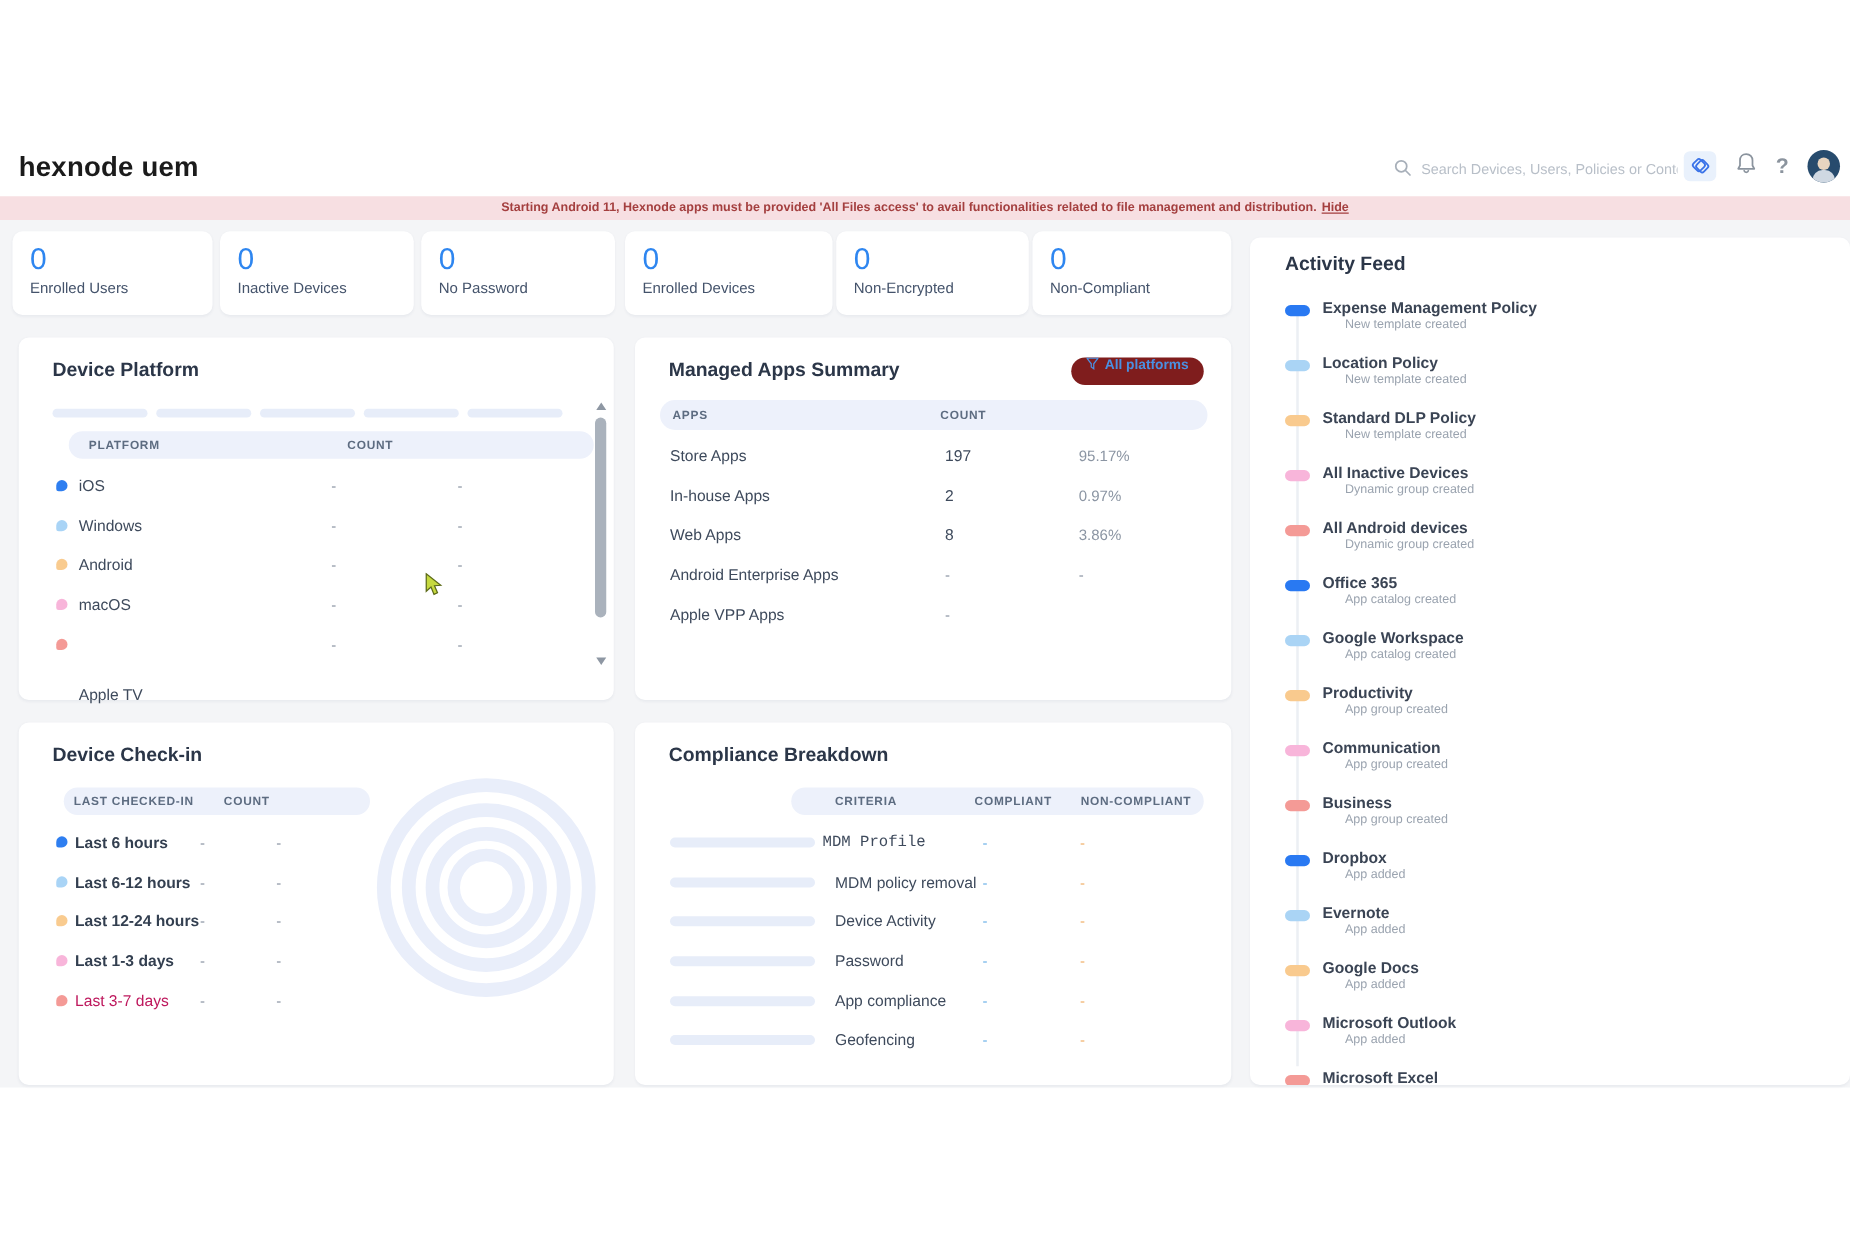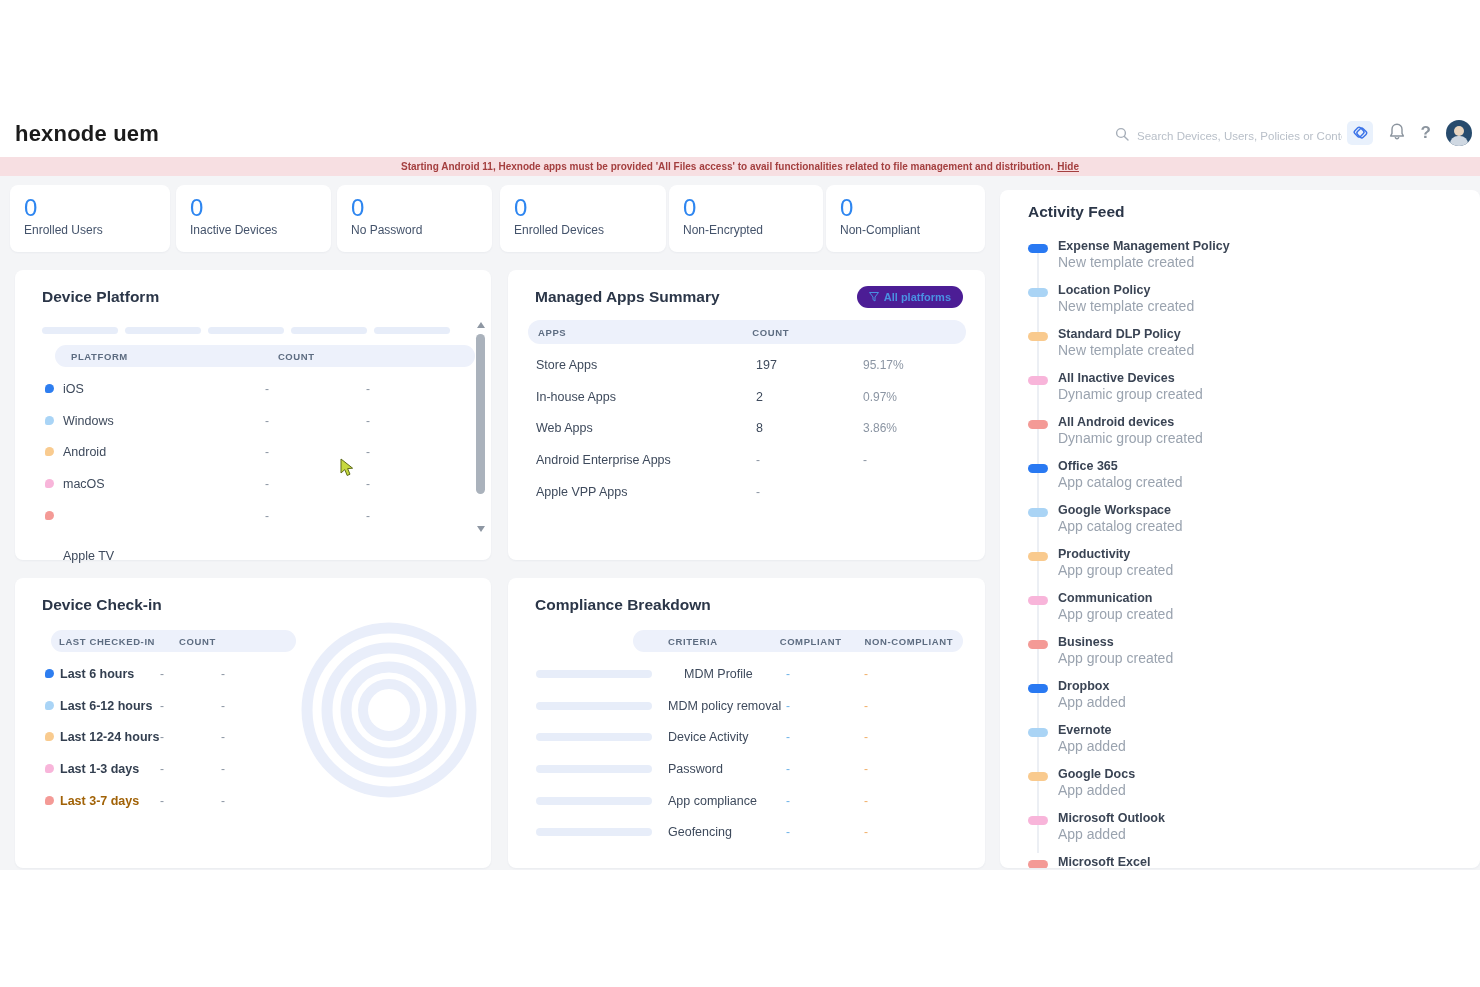--- a/index.html
+++ b/index.html
@@ -45,32 +45,32 @@
   .dot { width:9px; height:9px; border-radius:50% 50% 50% 2px; display:inline-block; }
 
   .seg-row { position:absolute; left:27px; top:57px; display:flex; gap:7px; }
   .seg { width:76px; height:7px; border-radius:4px; background:#e7edf9; }
 
   .scrollbar { position:absolute; right:6px; top:52px; width:9px; height:210px; }
   .sb-up { position:absolute; top:0; left:1px; width:0; height:0; border-left:4px solid transparent; border-right:4px solid transparent; border-bottom:6px solid #8e97a3; }
   .sb-thumb { position:absolute; top:12px; left:0; width:9px; height:160px; background:#aab2bc; border-radius:5px; }
   .sb-down { position:absolute; bottom:0; left:1px; width:0; height:0; border-left:4px solid transparent; border-right:4px solid transparent; border-top:6px solid #8e97a3; }
 
-  .filter-btn { position:absolute; right:22px; top:16px; height:22px; padding:0 12px; background:#4c1d95; border:none; border-radius:12px; display:flex; align-items:center; gap:5px; font-size:11px; color:#4a90e2; font-weight:700; cursor:pointer; }
+  .filter-btn { position:absolute; right:22px; top:16px; height:22px; padding:0 12px; background:#7f1d1d; border:none; border-radius:12px; display:flex; align-items:flex-start; gap:5px; font-size:11px; color:#4a90e2; font-weight:700; cursor:pointer; }
 
   .skel-bar { position:absolute; width:116px; height:8px; border-radius:5px; background:#e7edf9; }
 
   .rings { position:absolute; left:282px; top:40px; }
 
   
   .feed-line { position:absolute; left:37px; top:58px; width:2px; height:605px; background:#eceff4; }
   .feed-item { position:absolute; left:0; width:470px; }
   .feed-marker { position:absolute; left:28px; top:2px; width:20px; height:9px; border-radius:5px; }
   .feed-title { position:absolute; left:58px; top:-3px; font-size:12.5px; color:#3a4454; font-weight:600; white-space:nowrap; }
-  .feed-sub { position:absolute; left:58px; top:12px; font-size:14px; color:#9aa3af; white-space:nowrap; }
+  .feed-sub { position:absolute; left:76px; top:12px; font-size:10px; color:#9aa3af; white-space:nowrap; }
 
   .cursor { position:absolute; left:340px; top:458px; z-index:30; }
 </style>
 </head>
 <body>
 
 <div id="stage">
 
   <div class="header">
     <div class="logo">hexnode uem</div>
@@ -255,21 +255,21 @@
         <span class="dash" style="position:absolute;left:206px;">-</span>
       </div>
       <div class="feed-item" style="top:184px;">
         <span class="dot" style="position: absolute; left: 30px; top: 2px; background-color: rgb(248, 181, 218);"></span>
         <span class="cell" style="position:absolute;left:45px;font-weight:600;color:#333f50;">Last 1-3 days</span>
         <span class="dash" style="position:absolute;left:145px;">-</span>
         <span class="dash" style="position:absolute;left:206px;">-</span>
       </div>
       <div class="feed-item" style="top:216px;">
         <span class="dot" style="position: absolute; left: 30px; top: 2px; background-color: rgb(244, 154, 150);"></span>
-        <span class="cell" style="position:absolute;left:45px;font-weight:700;color:#a16207;">Last 3-7 days</span>
+        <span class="cell" style="position:absolute;left:45px;font-weight:400;color:#be185d;">Last 3-7 days</span>
         <span class="dash" style="position:absolute;left:145px;">-</span>
         <span class="dash" style="position:absolute;left:206px;">-</span>
       </div>
     </div>
     <div class="rings">
       <svg width="185" height="185" viewBox="0 0 185 185">
         <circle cx="92" cy="92" r="82" fill="none" stroke="#e9eefa" stroke-width="11"></circle>
         <circle cx="92" cy="92" r="62" fill="none" stroke="#e9eefa" stroke-width="11"></circle>
         <circle cx="92" cy="92" r="43" fill="none" stroke="#e9eefa" stroke-width="11"></circle>
         <circle cx="92" cy="92" r="26" fill="none" stroke="#e9eefa" stroke-width="10"></circle>
@@ -280,21 +280,21 @@
   <div class="card" style="left:508px;top:578px;width:477px;height:290px;">
     <div class="panel-title">Compliance Breakdown</div>
     <div class="thead" style="left:125px;top:52px;width:330px;height:22px;">
       <span class="th" style="margin-left:35px;">CRITERIA</span>
       <span class="th" style="margin-left:62px;">COMPLIANT</span>
       <span class="th" style="margin-left:23px;">NON-COMPLIANT</span>
     </div>
     <div>
       <div class="feed-item" style="top:89px;">
         <span class="skel-bar" style="left:28px;top:3px;"></span>
-        <span class="cell" style="position:absolute;left:176px;">MDM Profile</span>
+        <span class="cell" style="position:absolute;left:150px;font-family:Liberation Mono, monospace;">MDM Profile</span>
         <span class="dash" style="position:absolute;left:278px;color:#6fb3e8;">-</span>
         <span class="dash" style="position:absolute;left:356px;color:#f0b06a;">-</span>
       </div>
       <div class="feed-item" style="top:121px;">
         <span class="skel-bar" style="left:28px;top:3px;"></span>
         <span class="cell" style="position:absolute;left:160px;">MDM policy removal</span>
         <span class="dash" style="position:absolute;left:278px;color:#6fb3e8;">-</span>
         <span class="dash" style="position:absolute;left:356px;color:#f0b06a;">-</span>
       </div>
       <div class="feed-item" style="top:152px;">

